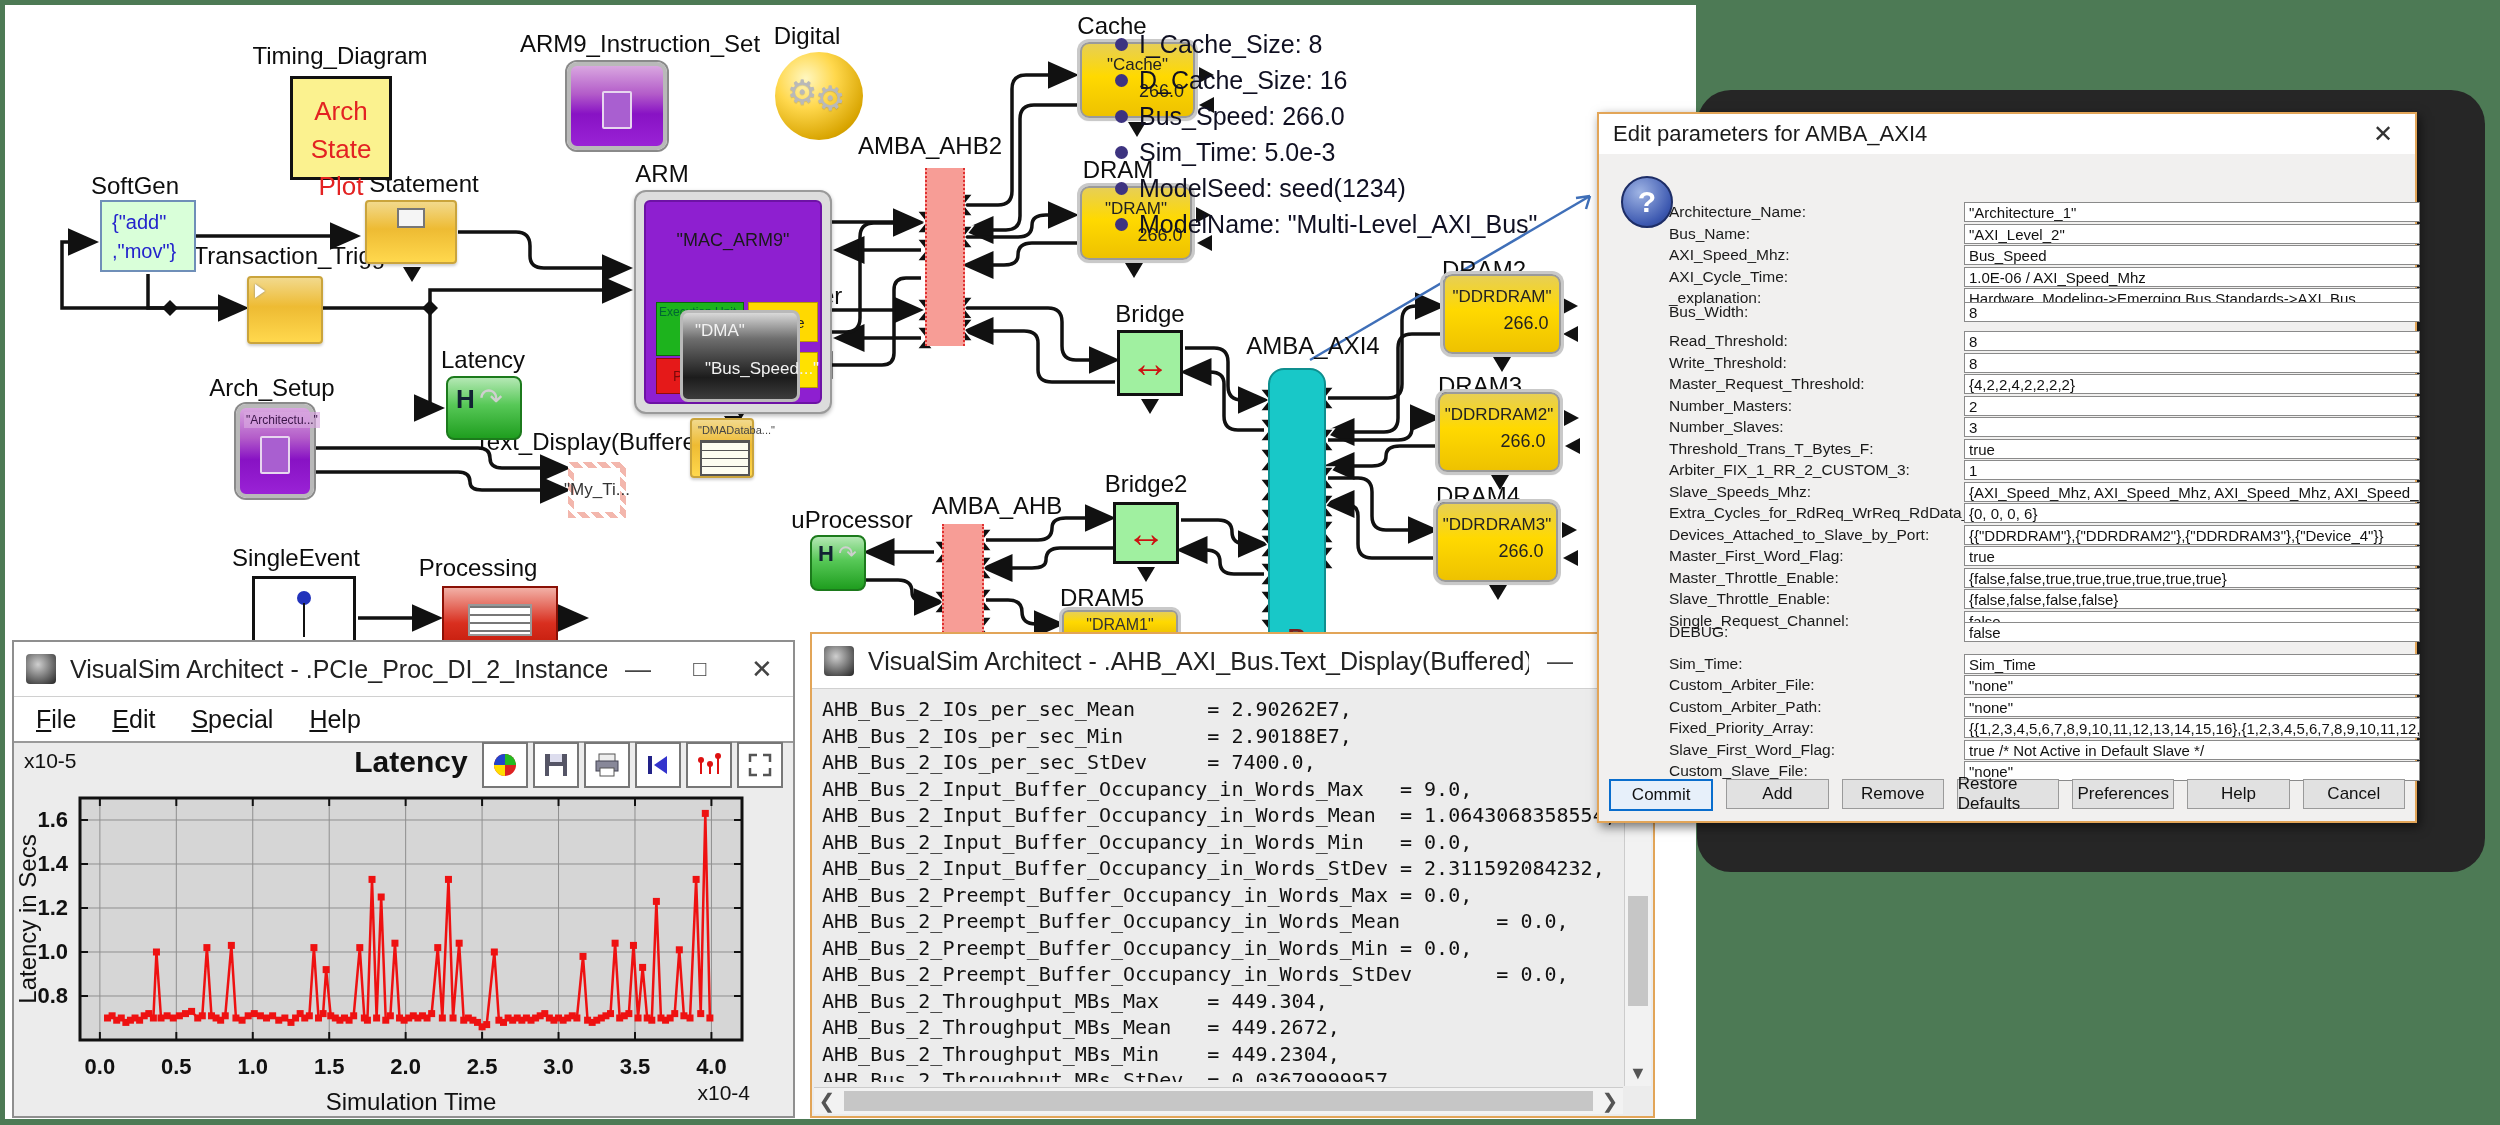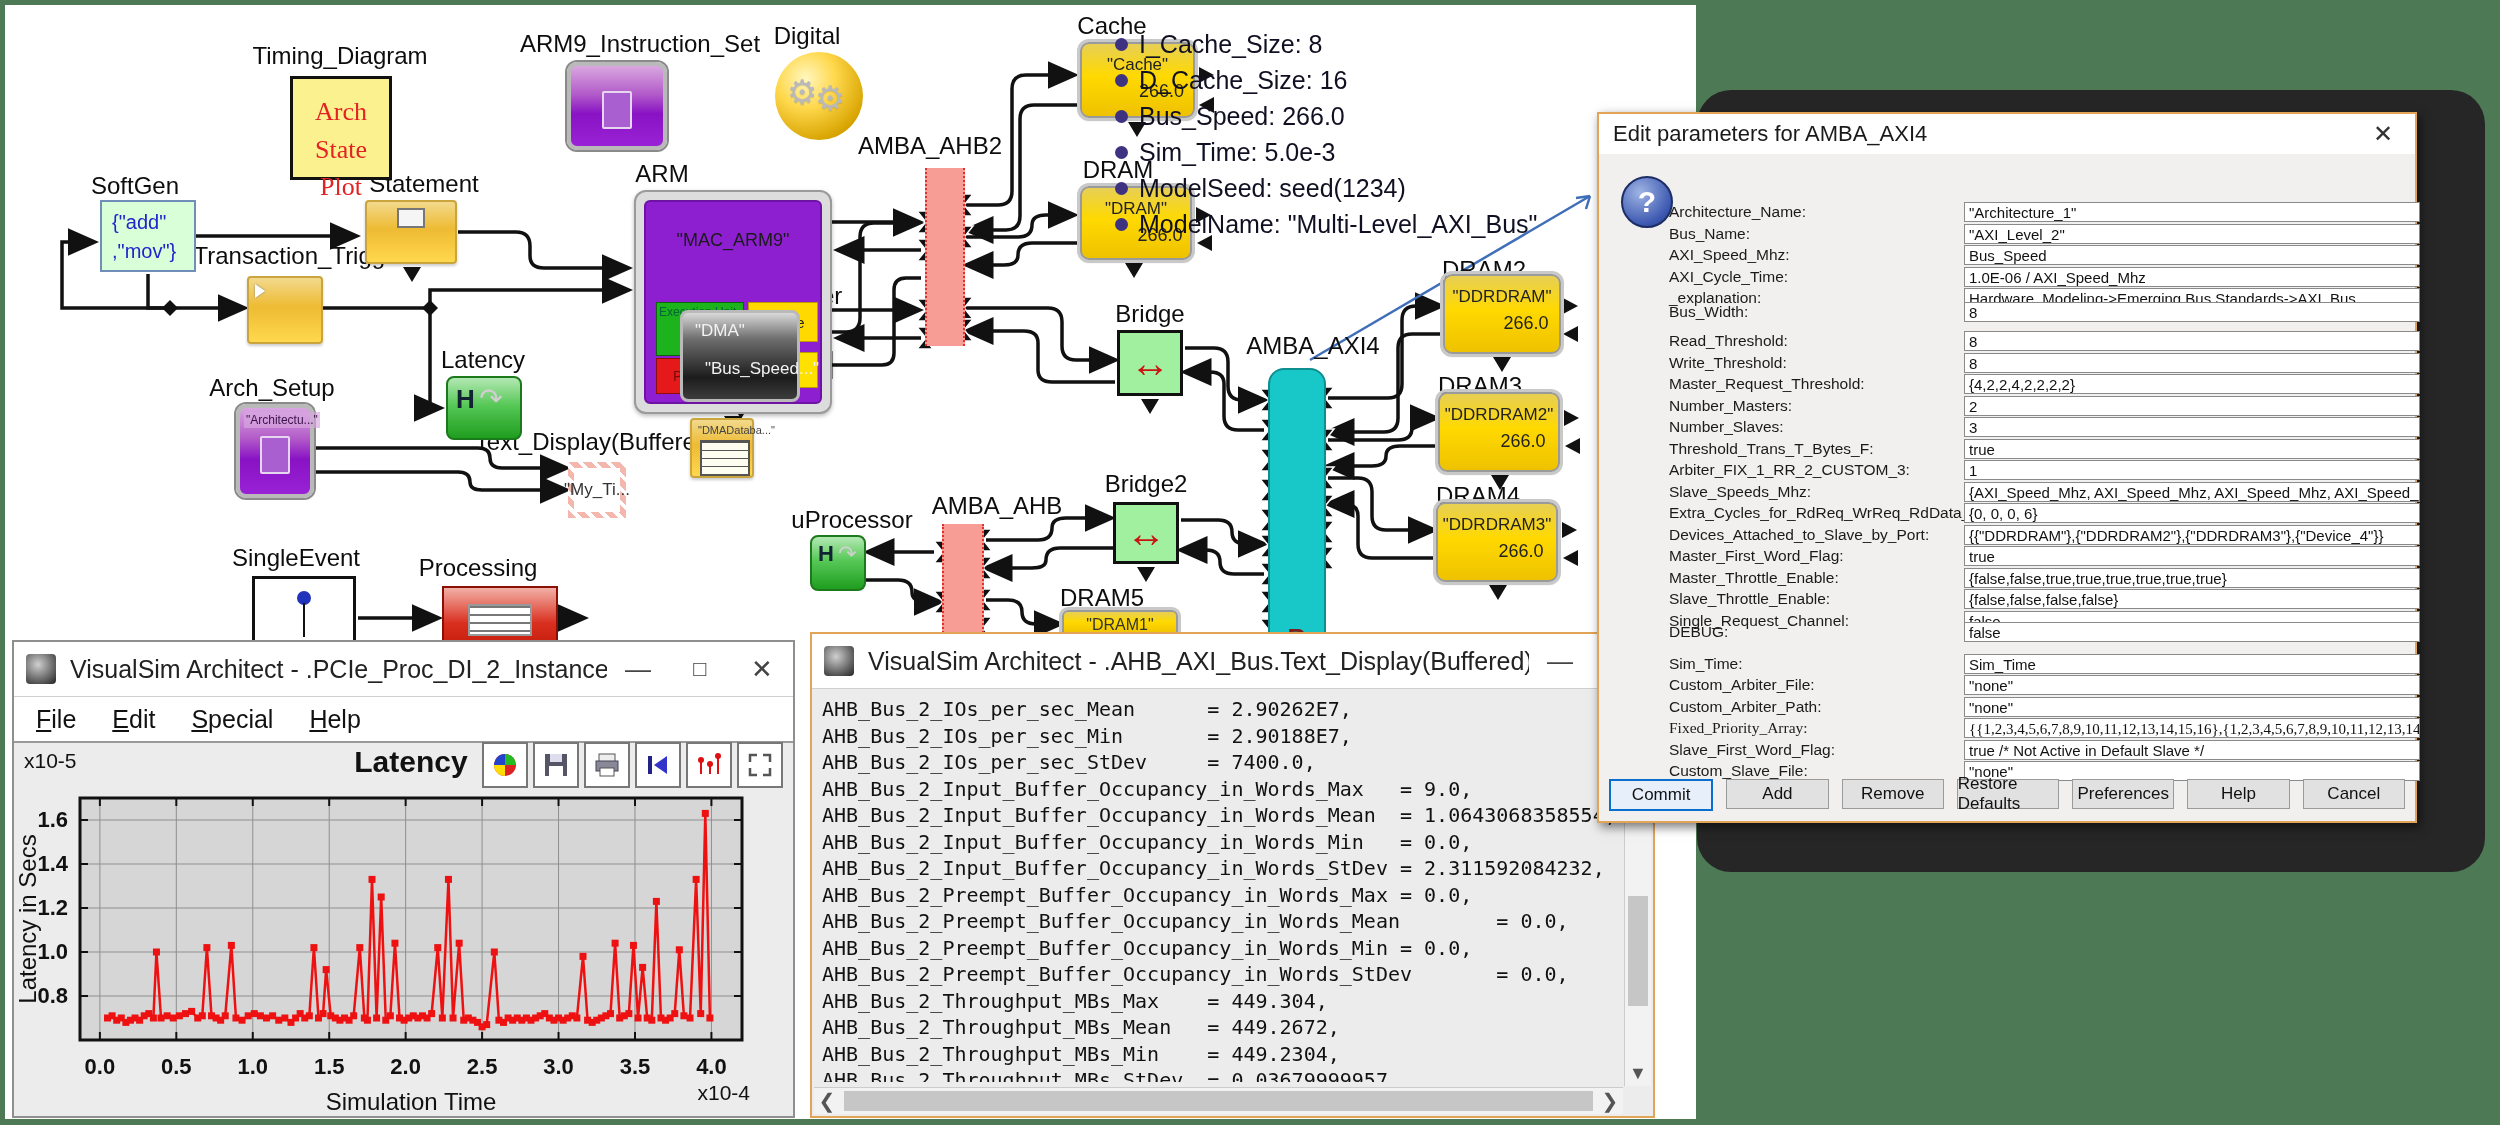--- a/index.html
+++ b/index.html
@@ -31,21 +31,21 @@
         color:#cc1111;font-size:40px;font-weight:bold;}
   .pinkbus{background:#f79d96;border-left:2px dotted #e03030;border-right:2px dotted #e03030;}
   .tealbus{background:#18c8c8;border:2px solid #0e8f8f;border-radius:16px;color:#7a1f1f;
         font-size:26px;font-weight:bold;text-align:center;display:flex;flex-direction:column;
         align-items:center;justify-content:center;gap:6px;}
   .darkbox{background:linear-gradient(180deg,#d9d9d9 0%,#6e6e6e 30%,#1c1c1c 75%,#3c3c3c 100%);
         border:3px solid #b9b9b9;border-radius:8px;color:#f2f2f2;font-size:17px;}
   .whitebox{background:#fff;border:3px solid #111;}
   .redbox{background:linear-gradient(180deg,#f2b0a6 0%,#d92f1f 55%,#c01808 100%);border:2px solid #8a1005;}
   .timing{background:#fbf28f;border:3px solid #111;color:#e32222;font-size:26px;text-align:center;
-        line-height:1.45;padding-top:14px;font-family:Liberation Serif, serif;}
+        line-height:1.45;padding-top:14px;font-family:Liberation Sans, sans-serif;}
   .hatch{background:#fff;border:6px solid transparent;
         border-image:repeating-linear-gradient(45deg,#f3b7ad 0 6px,#fff 6px 10px) 6;
         font-size:17px;color:#333;display:flex;align-items:center;justify-content:center;}
   
   .bullets{position:absolute;left:1115px;top:30px;z-index:3;}
   .bullets div{display:flex;align-items:center;margin-bottom:7px;}
   .bullets span.dot{width:13px;height:13px;border-radius:50%;background:#3d3380;margin-right:11px;flex:0 0 auto;}
   .bullets span.txt{font-size:25px;color:#101022;}
   
   .win{position:absolute;box-sizing:border-box;background:#ececec;border:2px solid #8f8f8f;z-index:5;}
@@ -738,21 +738,21 @@
           <div class="pv">Sim_Time</div>
         </div>
         <div class="prow" style="top: 561px;">
           <span class="pl">Custom_Arbiter_File:</span>
           <div class="pv">"none"</div>
         </div>
         <div class="prow" style="top: 582.5px;">
           <span class="pl">Custom_Arbiter_Path:</span>
           <div class="pv">"none"</div>
         </div>
-        <div class="prow" style="top: 604px; font-family: Liberation Serif, serif;">
+        <div class="prow" style="top: 604px;">
           <span class="pl">Fixed_Priority_Array:</span>
           <div class="pv">{{1,2,3,4,5,6,7,8,9,10,11,12,13,14,15,16},{1,2,3,4,5,6,7,8,9,10,11,12,13,14,15,16</div>
         </div>
         <div class="prow" style="top: 625.5px;">
           <span class="pl">Slave_First_Word_Flag:</span>
           <div class="pv">true  /* Not Active in Default Slave */</div>
         </div>
         <div class="prow" style="top: 647px;">
           <span class="pl">Custom_Slave_File:</span>
           <div class="pv">"none"</div>

